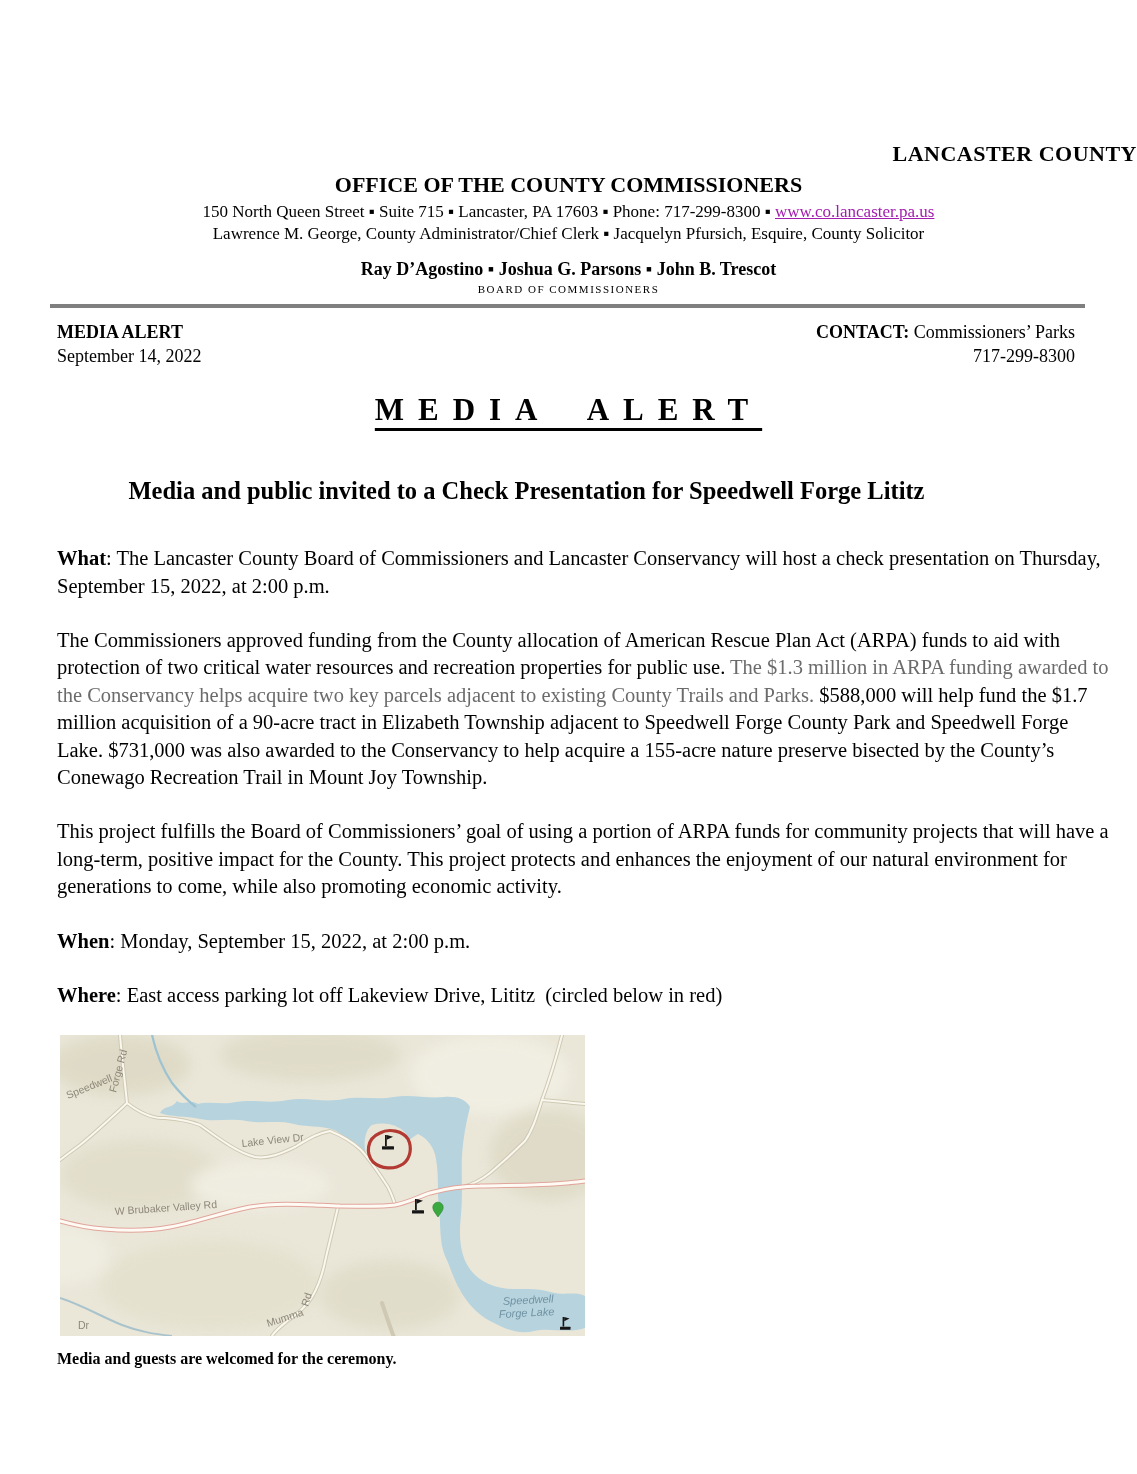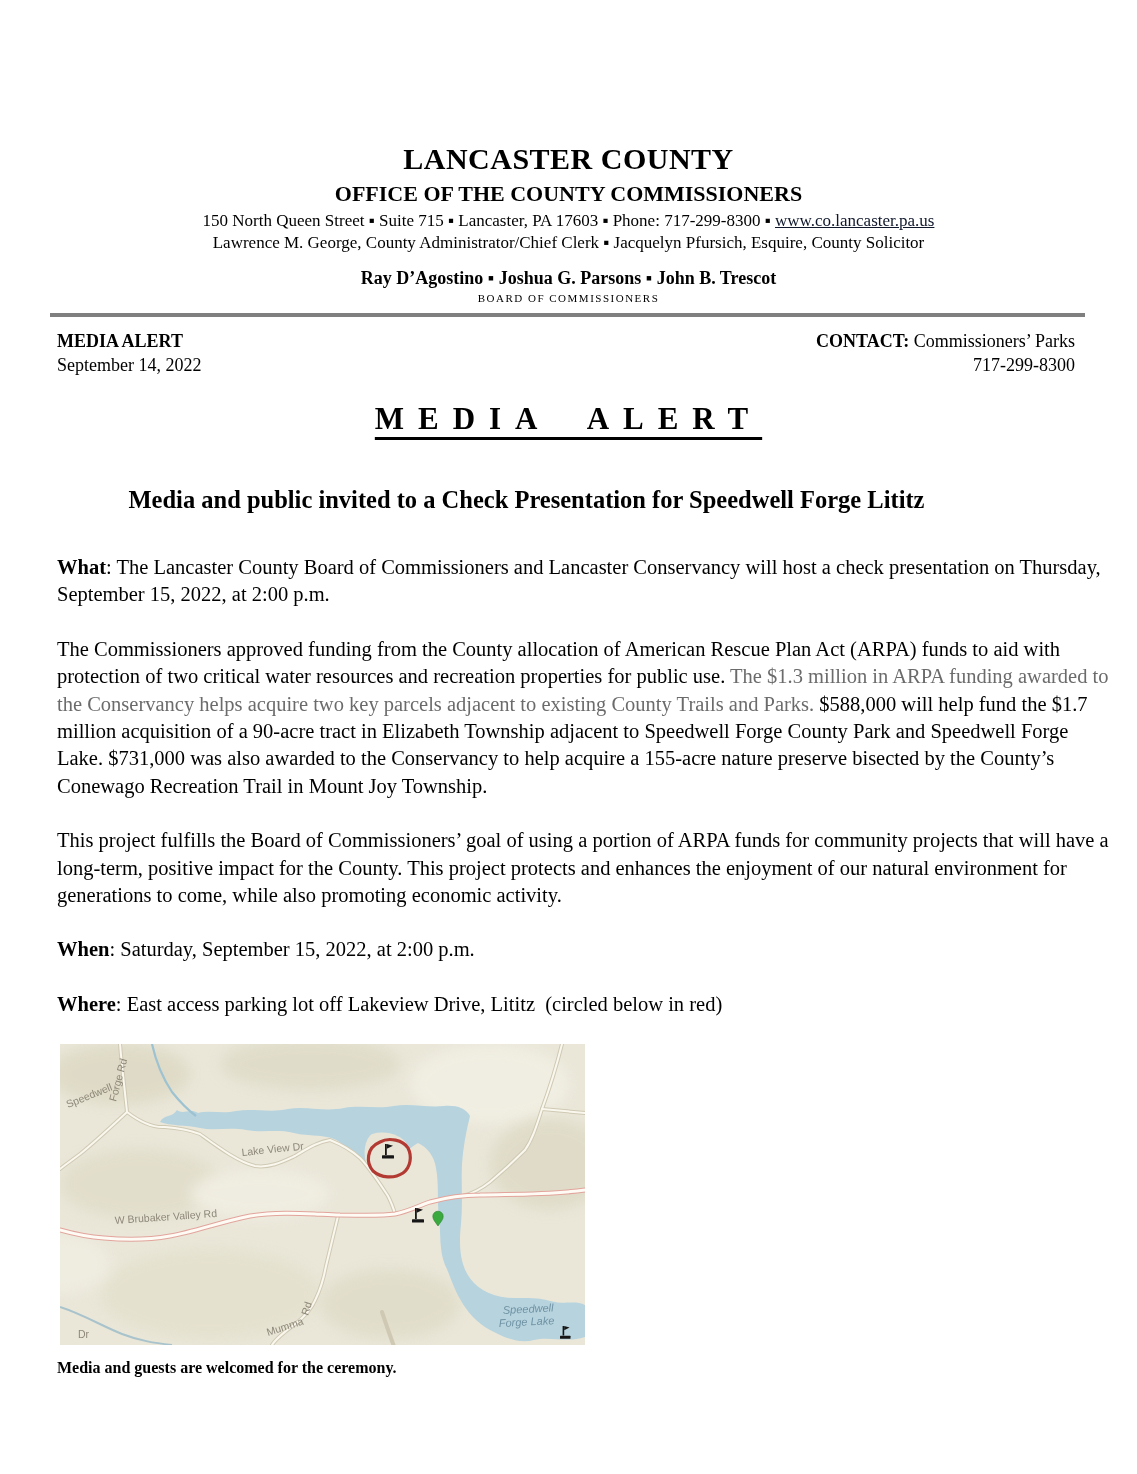--- a/index.html
+++ b/index.html
@@ -9,36 +9,37 @@
     width: 1137px;
     height: 1474px;
     background: #ffffff;
     font-family: "Liberation Serif", "DejaVu Serif", serif;
     color: #000;
     overflow: hidden;
     padding-top: 142px;
   }
   header { text-align: center; }
   .main-title {
-    font-size: 30px;
+    font-size: 22px;
     font-weight: bold;
     letter-spacing: 0.5px;
     line-height: 1.1;
+    text-align: right;
   }
   .office-line {
     font-size: 22px;
     font-weight: bold;
     margin-top: 6px;
   }
   .address-line {
     font-size: 17px;
     margin-top: 4px;
   }
   .address-line a {
-    color: #0f172a;
+    color: #a21caf;
     text-decoration: underline;
   }
   .officials-line { font-size: 17px; margin-top: 2px; }
   .commissioners-line {
     font-size: 18px;
     font-weight: bold;
     margin-top: 15px;
   }
   .board-line {
     font-size: 11px;
@@ -147,21 +148,21 @@
 
   <h2 class="headline">Media and public invited to a Check Presentation for Speedwell Forge Lititz</h2>
 
   <div class="body-text">
     <p class="para"><span class="bold">What</span><span>: The Lancaster County Board of Commissioners and Lancaster Conservancy will host a check presentation on Thursday, September 15, 2022, at 2:00 p.m.</span></p>
 
     <p class="para"><span>The Commissioners approved funding from the County allocation of American Rescue Plan Act (ARPA) funds to aid with protection of two critical water resources and recreation properties for public use. </span><span class="gray">The $1.3 million in ARPA funding awarded to the Conservancy helps acquire two key parcels adjacent to existing County Trails and Parks. </span><span>$588,000 will help fund the $1.7 million acquisition of a 90-acre tract in Elizabeth Township adjacent to Speedwell Forge County Park and Speedwell Forge Lake. $731,000 was also awarded to the Conservancy to help acquire a 155-acre nature preserve bisected by the County’s Conewago Recreation Trail in Mount Joy Township.</span></p>
 
     <p class="para">This project fulfills the Board of Commissioners’ goal of using a portion of ARPA funds for community projects that will have a long-term, positive impact for the County. This project protects and enhances the enjoyment of our natural environment for generations to come, while also promoting economic activity.</p>
 
-    <p class="para"><span class="bold">When</span><span>: Saturday, September 15, 2022, at 2:00 p.m.</span></p>
+    <p class="para"><span class="bold">When</span><span>: Monday, September 15, 2022, at 2:00 p.m.</span></p>
 
     <p class="para pre"><span class="bold">Where</span><span class="pre">: East access parking lot off Lakeview Drive, Lititz  (circled below in red)</span></p>
 
     <div class="map-wrap">
       <svg width="525" height="301" viewBox="0 0 525 301" xmlns="http://www.w3.org/2000/svg">
         <defs>
           <filter id="soft" x="-30%" y="-30%" width="160%" height="160%">
               <feGaussianBlur stdDeviation="7"></feGaussianBlur>
             </filter>
           <clipPath id="mapclip">

